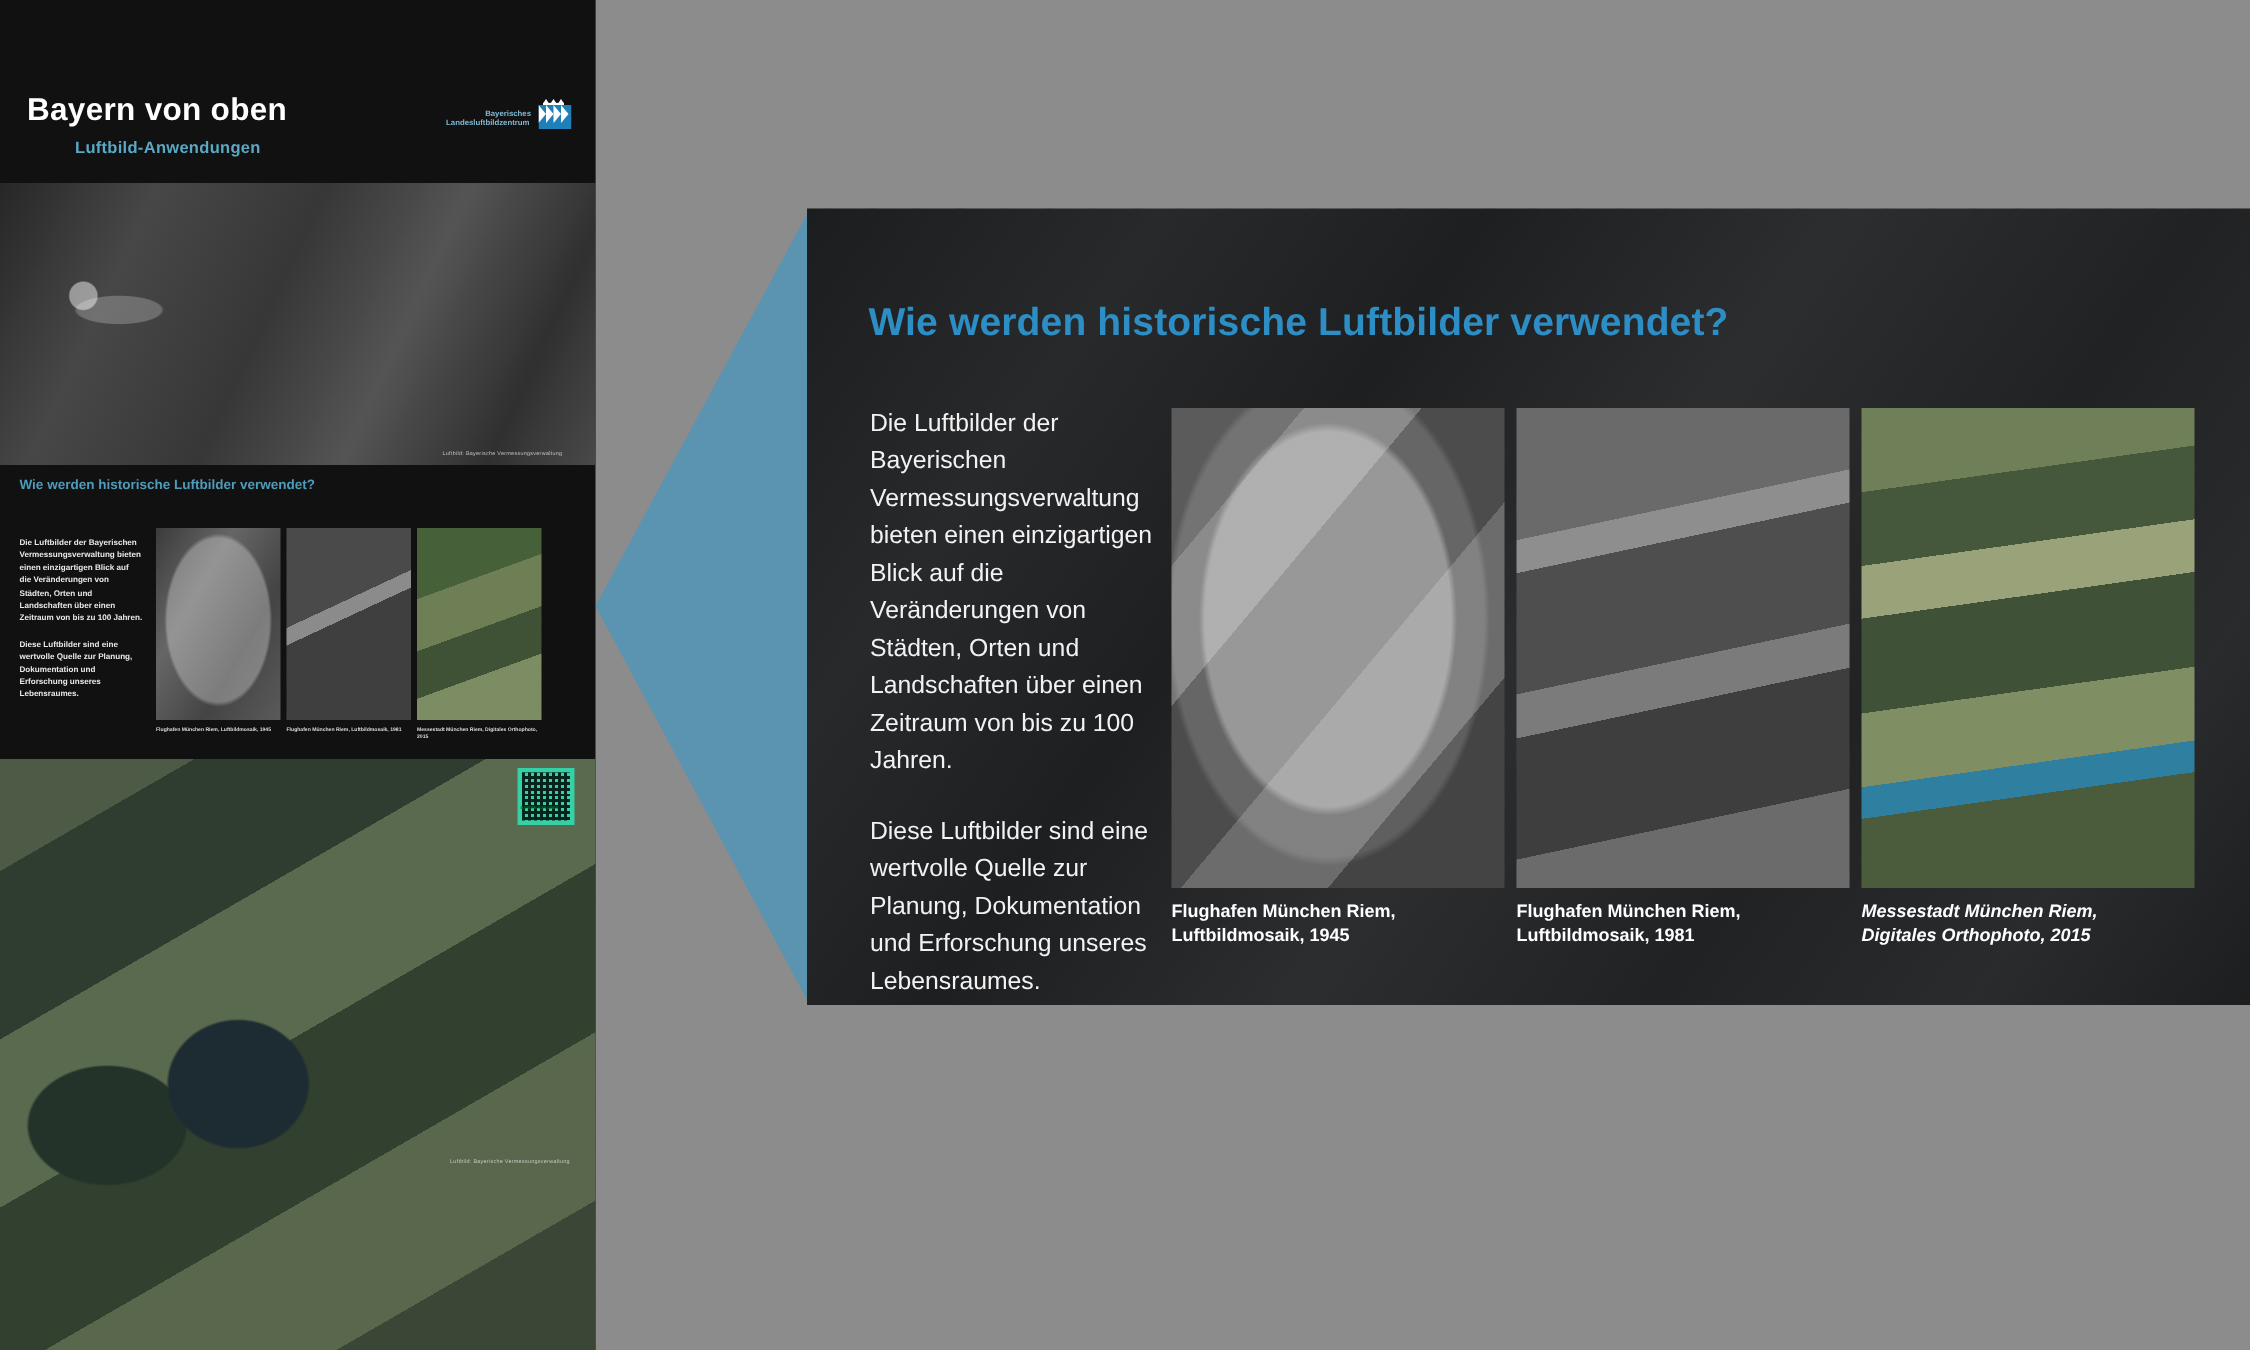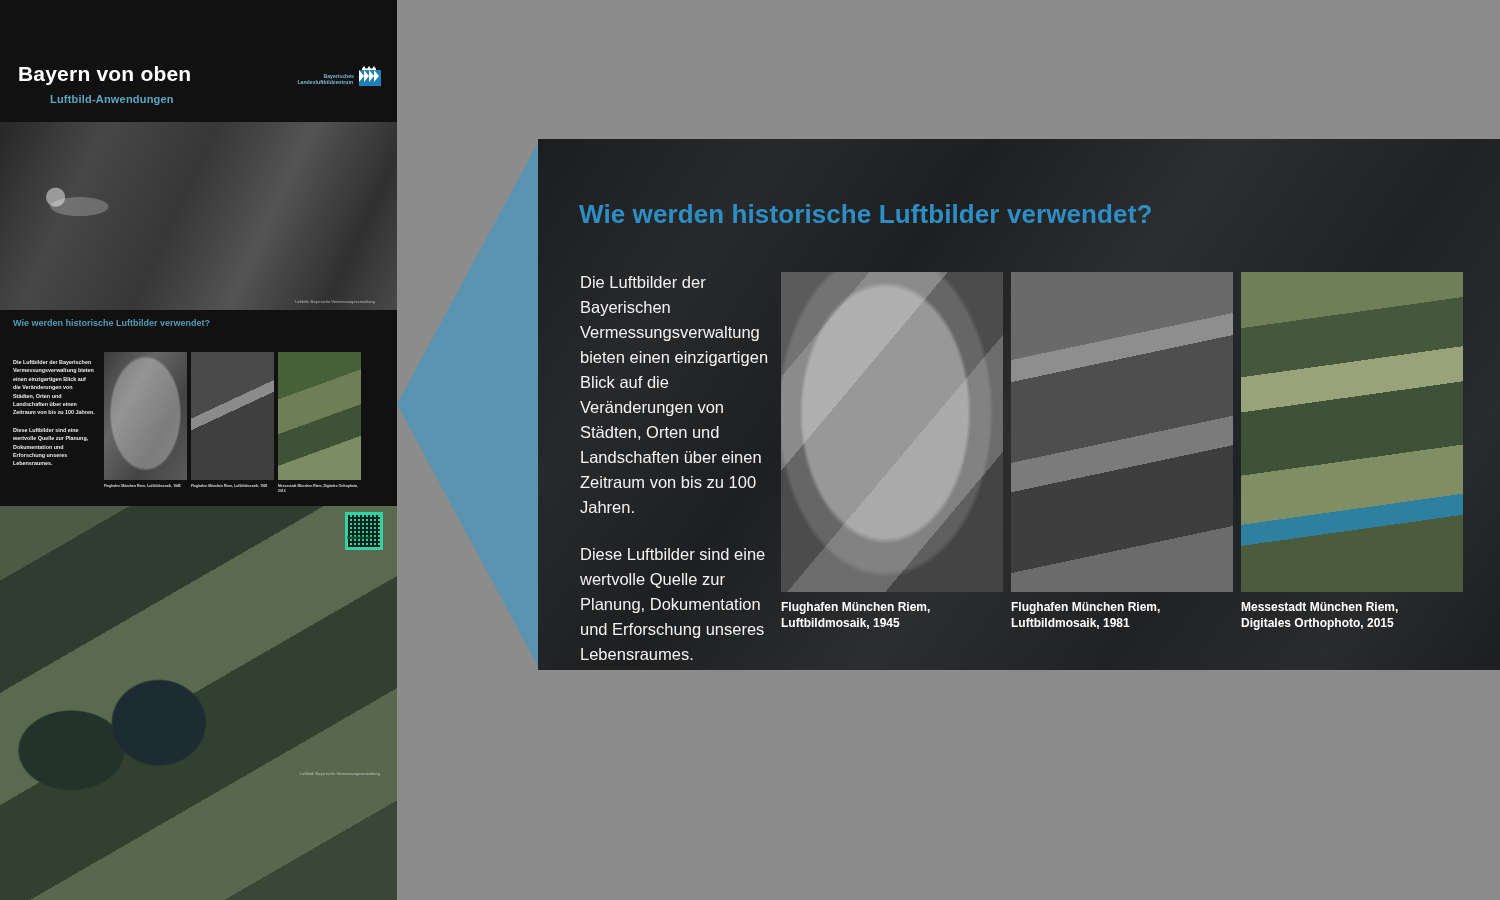--- a/index.html
+++ b/index.html
@@ -247,21 +247,21 @@
     position: absolute;
     top: 461px;
     width: 225px;
     font-size: 12px;
     line-height: 15.5px;
     font-weight: bold;
     color: #fff;
   }
   #cap-1 { left: 243px; }
   #cap-2 { left: 473px; }
-  #cap-3 { left: 703px; }
+  #cap-3 { left: 703px; font-style: italic; }
 </style>
 </head>
 <body>
 
 <div id="poster">
 
   <div id="poster-header">
     <div id="poster-title">Bayern von oben</div>
     <div id="poster-subtitle">Luftbild-Anwendungen</div>
 

